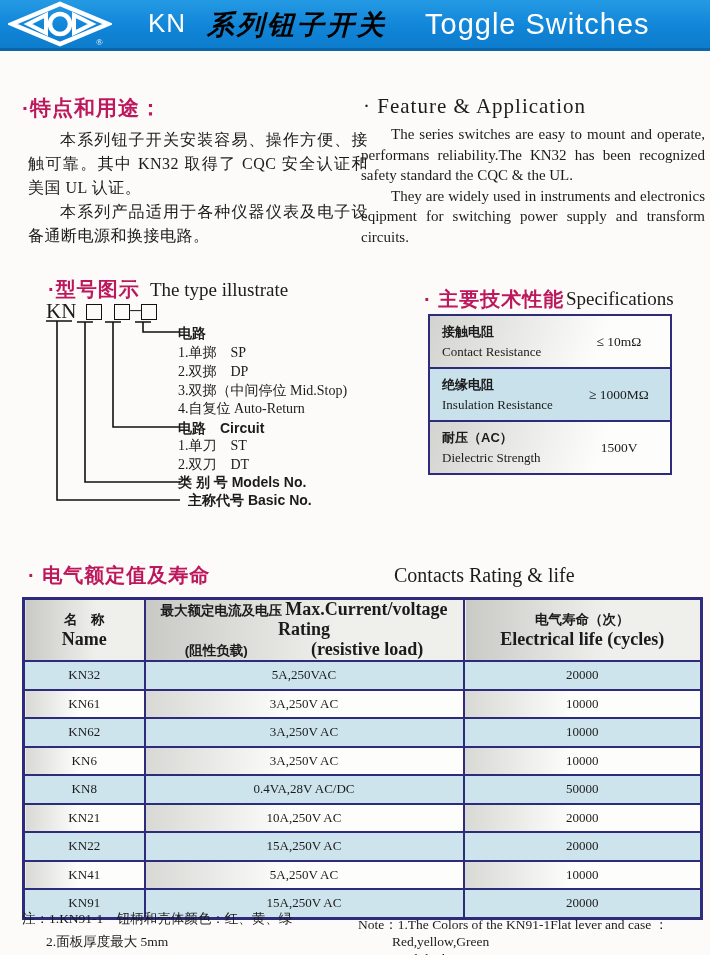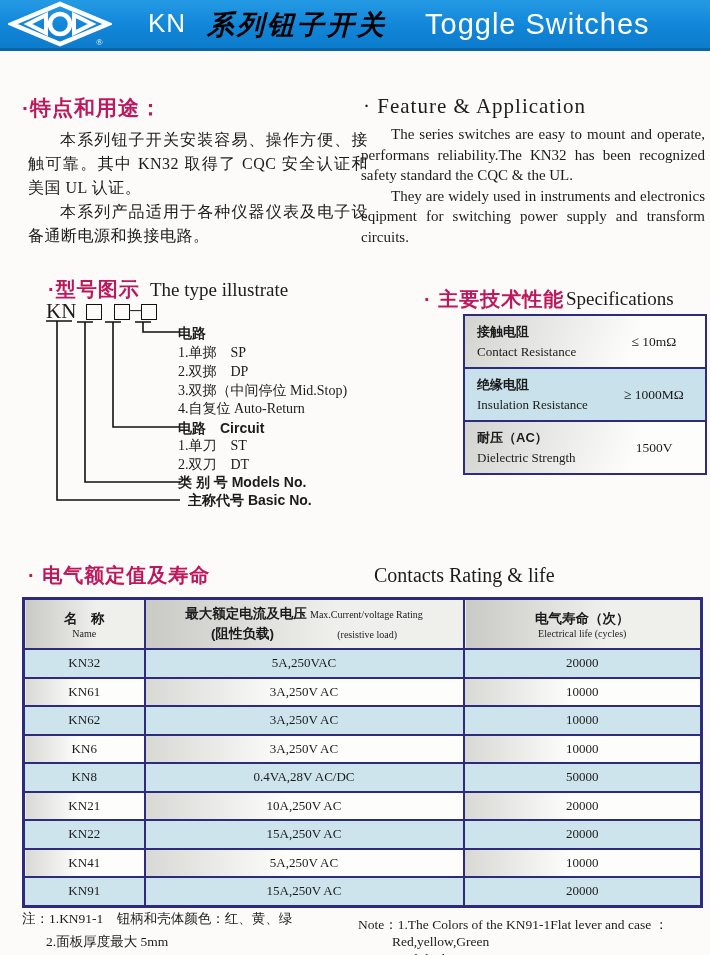--- a/index.html
+++ b/index.html
@@ -38,43 +38,43 @@
           vertical-align:-2px;}
   .kn-sp1{display:inline-block;width:10px;} .kn-sp2{display:inline-block;width:12px;}
   .kn-dash{display:inline-block;transform:translateY(-2px);}
   .diagram-svg{position:absolute;left:40px;top:316px;}
   .dlabel{position:absolute;font-size:14px;white-space:nowrap;text-align:right;}
   .dtitle{font-weight:bold;font-family:"Liberation Sans",sans-serif;}
 
   
   .spec-head-cn{position:absolute;left:424px;top:286px;font-size:20px;letter-spacing:1px;}
   .spec-head-en{position:absolute;left:566px;top:288px;font-size:19px;}
-  .spec-table{position:absolute;left:428px;top:314px;width:240px;border:2.5px solid #2e2a7c;margin-left:35px;}
+  .spec-table{position:absolute;left:428px;top:314px;width:240px;border:2.5px solid #2e2a7c;}
   .spec-row{height:51px;padding:0;display:flex;align-items:center;
             border-bottom:2.5px solid #2e2a7c;}
   .spec-row:last-child{border-bottom:none;}
   .spec-row.gray{background:linear-gradient(110deg,#d3d3d0 0%,#fdfdfb 70%);}
   .spec-row.blue{background:#c8e1ea;}
   .spec-labels{padding-left:12px;width:130px;}
   .spec-cn{font-size:13px;font-weight:bold;font-family:"Liberation Sans",sans-serif;}
   .spec-en{font-size:13px;margin-top:3px;}
   .spec-value{width:94px;text-align:center;font-size:13.5px;}
 
   
   .rate-head-cn{position:absolute;left:28px;top:562px;font-size:20px;letter-spacing:1px;}
-  .rate-head-en{position:absolute;left:374px;top:564px;font-size:20px;}
+  .rate-head-en{position:absolute;left:394px;top:564px;font-size:20px;}
   table.ratings{position:absolute;left:22px;top:597px;border-collapse:collapse;
                 table-layout:fixed;width:678px;font-size:13px;}
   table.ratings td,table.ratings th{border:2px solid #2e2a7c;padding:0;text-align:center;
                 font-weight:normal;}
   table.ratings{border:3px solid #2e2a7c;}
   th.hdr{height:48px;background:linear-gradient(90deg,#c9c9c6 0%,#efefec 60%);
          vertical-align:middle;}
   .hdr-cn{font-family:"Liberation Sans",sans-serif;font-weight:bold;font-size:13.5px;}
-  .hdr-en{font-size:10px;}
+  .hdr-en{font-size:18px;font-weight:bold;}
   .hdr2line{text-align:left;padding-left:8px;}
   .hdr2line div{line-height:19px;}
   tr.row-blue td{background:#cde4ec;}
   tr.row-gray td{background:linear-gradient(90deg,#d8d8d5 0%,#fdfdfb 45%);}
   td.cell{height:26.5px;}
 
   
   .note-cn{position:absolute;left:22px;top:910px;font-size:13.5px;}
   .note-cn .l2{margin-left:24px;margin-top:5px;}
   .note-en{position:absolute;left:358px;top:916px;font-size:13.5px;line-height:17px;}

